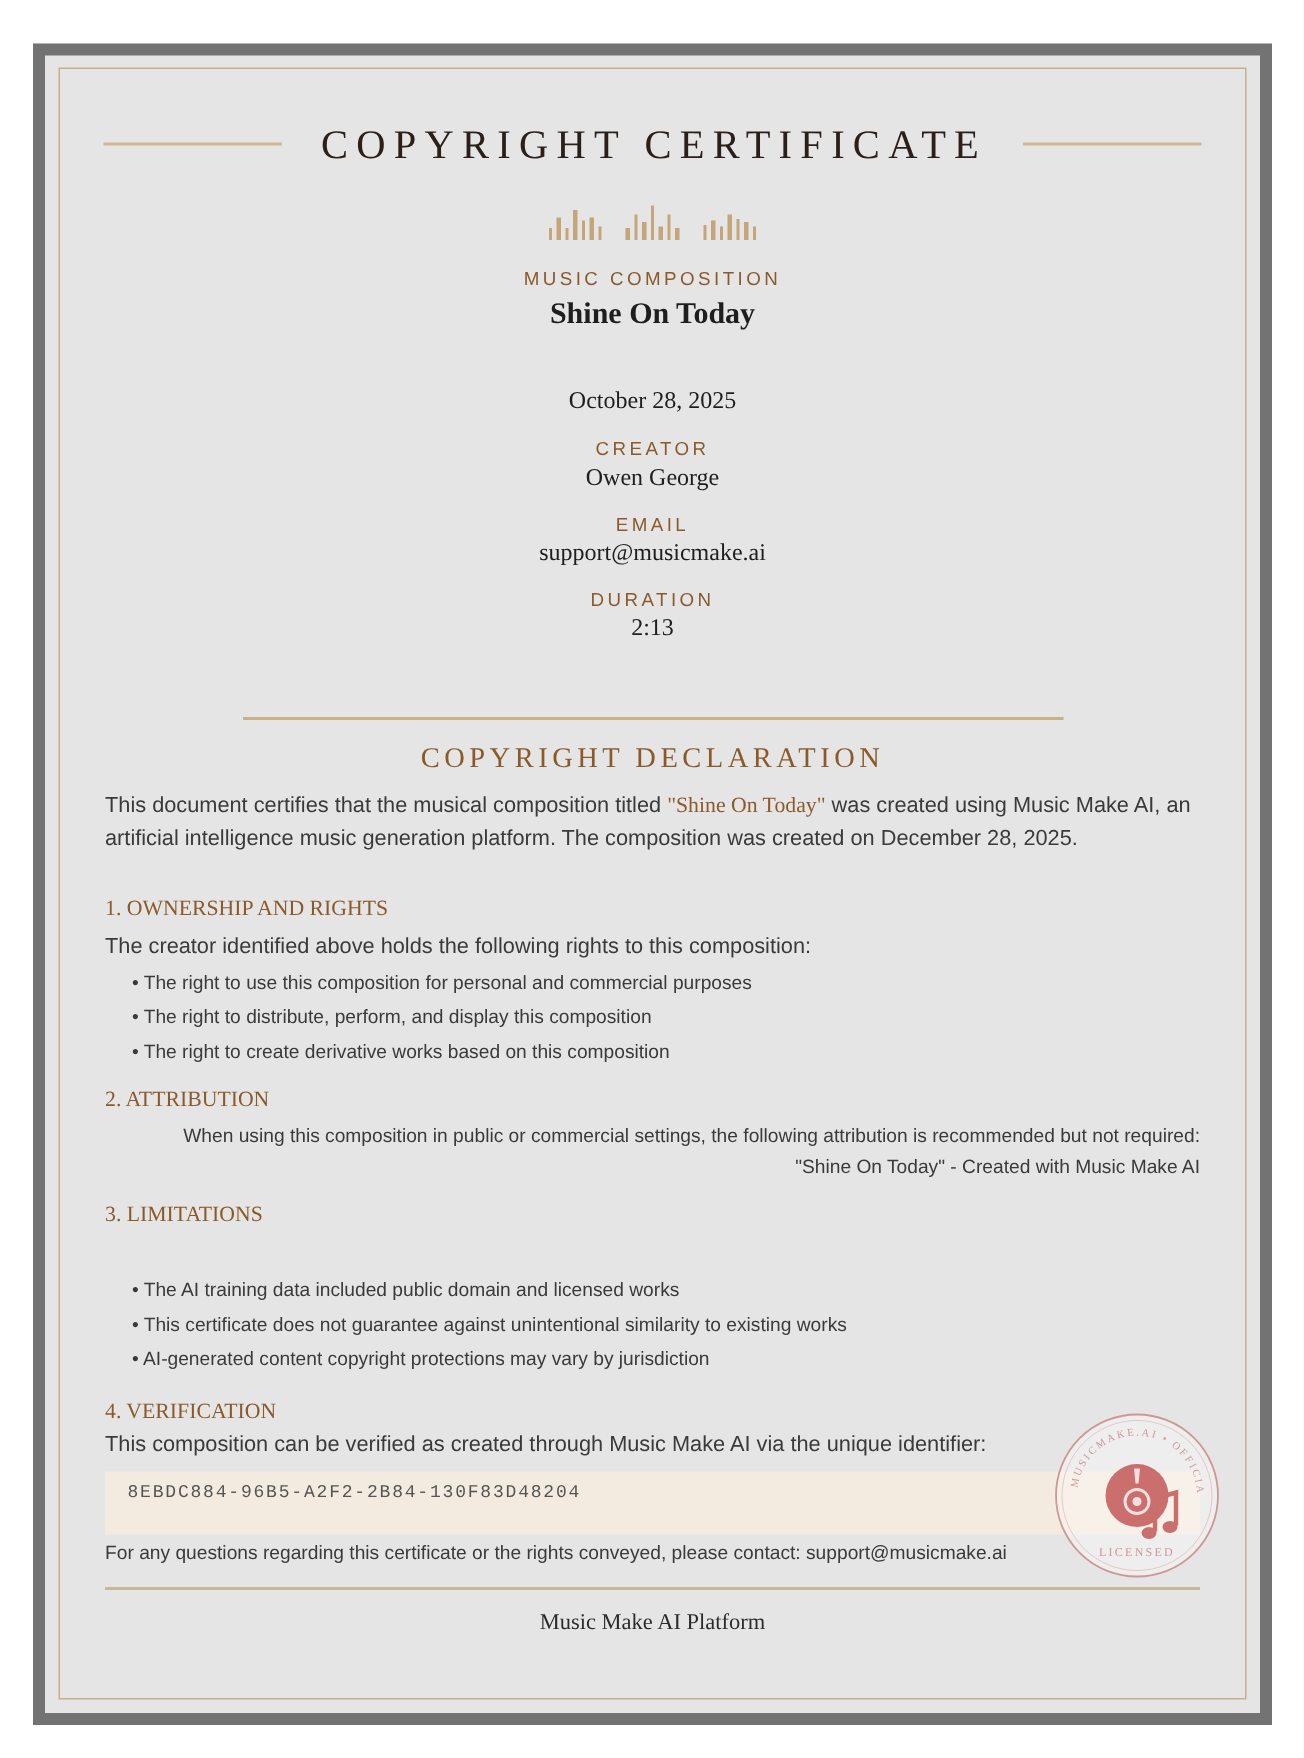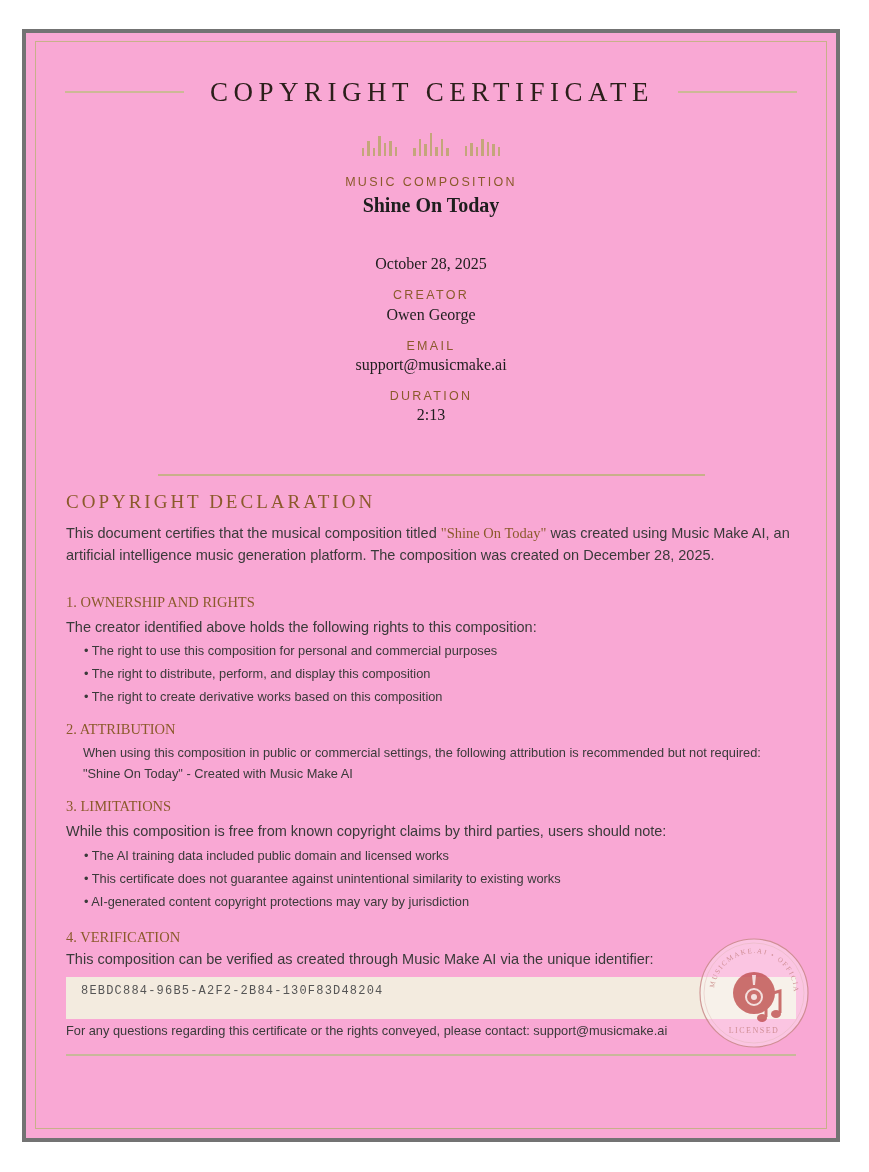--- a/index.html
+++ b/index.html
@@ -1,19 +1,19 @@
 <!DOCTYPE html>
 <html><head>
 <meta charset="utf-8">
 <style>
   html, body { margin: 0; padding: 0; background: #ffffff; }
   body { width: 869px; height: 1172px; position: relative; overflow: hidden; }
   .outer {
     position: absolute; left: 22px; top: 29px; width: 810px; height: 1105px;
-    border: 4px solid #737373; box-sizing: content-box; background: #f9a8d4;
+    border: 8px solid #737373; box-sizing: content-box; background: #e5e5e5;
   }
   .inner {
     position: absolute; left: 9px; top: 8px; right: 9px; bottom: 9px;
     border: 1.5px solid #c8b08a;
   }
   .content { position: absolute; left: 30px; right: 30px; top: 0; bottom: 0; }
   .title-row {
     position: absolute; top: 32px; left: 0; right: 0; height: 36px;
     display: flex; align-items: center; justify-content: center;
   }
@@ -29,39 +29,39 @@
     font-family: "Liberation Sans", sans-serif; font-size: 12.5px; letter-spacing: 2.3px;
     color: #8b5a2b; text-align: center; position: absolute; left: 0; right: 0;
   }
   .field-value {
     font-family: "Liberation Serif", serif; font-size: 16px; color: #1e1e1e;
     text-align: center; position: absolute; left: 0; right: 0;
   }
   .song-title { font-size: 20px; font-weight: bold; }
   .divider { position: absolute; top: 432px; left: 92px; width: 547px; height: 2px; background: #c8b08a; }
   .decl-title {
-    position: absolute; top: 449px; left: 0; right: 0; text-align: left;
+    position: absolute; top: 449px; left: 0; right: 0; text-align: center;
     font-family: "Liberation Serif", serif; font-size: 19px; letter-spacing: 3px; color: #8b5a2b;
   }
   .body-text {
     font-family: "Liberation Sans", sans-serif; font-size: 14.5px; color: #3a3a3a;
     line-height: 22px; position: absolute; left: 0; right: 0;
   }
   .quote { font-family: "Liberation Serif", serif; color: #8b5a2b; }
   .section-heading {
     font-family: "Liberation Serif", serif; font-size: 14.5px; color: #8b5a2b;
     position: absolute; left: 0;
   }
   .bullet {
     font-family: Liberation Sans, sans-serif; font-size: 12.8px; color: #3a3a3a;
     position: absolute; left: 18px; white-space: nowrap;
   }
   .attr-text {
     font-family: "Liberation Sans", sans-serif; font-size: 12.8px; color: #3a3a3a;
-    line-height: 21px; position: absolute; left: 17px; right: 0;
+    line-height: 21px; position: absolute; left: 17px; right: 0; text-align: right;
   }
   .id-box {
     position: absolute; left: 0; right: 0; top: 935px; height: 42px; background: #f3ebdf;
   }
   .id-text {
     font-family: "Liberation Mono", monospace; font-size: 12px; letter-spacing: 1.2px; color: #555;
     position: absolute; left: 15px; top: 7px;
   }
   .contact {
     font-family: "Liberation Sans", sans-serif; font-size: 12.8px; color: #3a3a3a;
@@ -145,21 +145,20 @@
       <div class="body-text" style="top:574px">The creator identified above holds the following rights to this composition:</div>
       <div class="bullet" style="top:601px">• The right to use this composition for personal and commercial purposes</div>
       <div class="bullet" style="top:624px">• The right to distribute, perform, and display this composition</div>
       <div class="bullet" style="top:647px">• The right to create derivative works based on this composition</div>
 
       <div class="section-heading" style="top:679px">2. ATTRIBUTION</div>
       <div class="attr-text" style="top:700px">When using this composition in public or commercial settings, the following attribution is recommended but not required:</div>
       <div class="attr-text" style="top:721px">"Shine On Today" - Created with Music Make AI</div>
 
       <div class="section-heading" style="top:756px">3. LIMITATIONS</div>
-      <div class="body-text" style="top:778px">While this composition is free from known copyright claims by third parties, users should note:</div>
       <div class="bullet" style="top:806px">• The AI training data included public domain and licensed works</div>
       <div class="bullet" style="top:852px">• AI-generated content copyright protections may vary by jurisdiction</div>
       <div class="bullet" style="top:829px">• This certificate does not guarantee against unintentional similarity to existing works</div>
 
       <div class="section-heading" style="top:887px">4. VERIFICATION</div>
       <div class="body-text" style="top:906px">This composition can be verified as created through Music Make AI via the unique identifier:</div>
 
       <div class="id-box">
         <div class="id-text">8EBDC884-96B5-A2F2-2B84-130F83D48204</div>
       </div>
@@ -180,15 +179,16 @@
         <circle cx="56" cy="60" r="3" fill="#f4dede"></circle>
         <path d="M54 38 L58 38 L57 48 L55 48 Z" fill="#f4dede"></path>
         <path d="M68 58 L82 54 L82 76" fill="none" stroke="#c45a5a" stroke-width="3"></path>
         <path d="M68 58 L68 80" stroke="#c45a5a" stroke-width="3"></path>
         <ellipse cx="64" cy="81" rx="5" ry="4" fill="#c45a5a"></ellipse>
         <ellipse cx="78" cy="77" rx="5" ry="4" fill="#c45a5a"></ellipse>
         <text x="56" y="96" text-anchor="middle" font-family="Liberation Serif, serif" font-size="8" fill="#c98a8a" letter-spacing="1.5">LICENSED</text>
       </svg>
 
       <div class="footer-line"></div>
+      <div class="footer-1">Music Make AI Platform</div>
     </div>
   </div>
 </div>
 
 </body></html>

